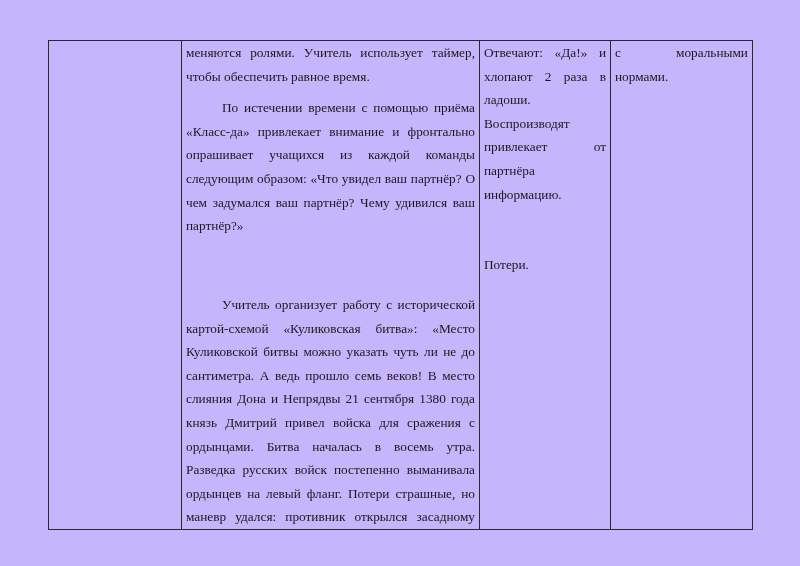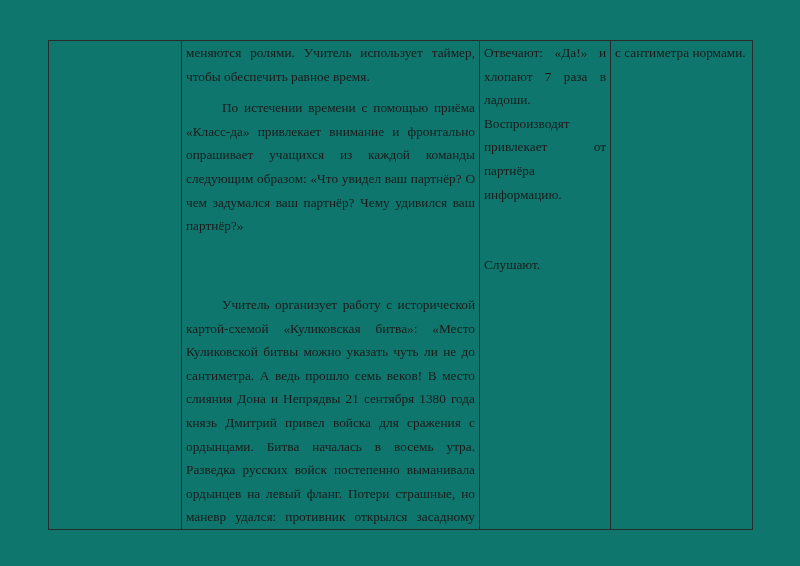--- a/index.html
+++ b/index.html
@@ -1,18 +1,18 @@
 <!DOCTYPE html>
 <html><head>
   <meta charset="utf-8">
   <style>
     html, body { margin: 0; padding: 0; background: #ffffff; }
     body { width: 800px; height: 566px; position: relative; overflow: hidden;
       font-family: "Liberation Serif", "DejaVu Serif", serif; color: #1a1a1a; }
-    .page { position: absolute; left: 0; top: 0; width: 800px; height: 566px; background: #0f766e; text-decoration: underline; }
+    .page { position: absolute; left: 0; top: 0; width: 800px; height: 566px; background: #c4b5fd; text-decoration: underline; }
     table.lesson { position: absolute; left: 48px; top: 40px; border-collapse: collapse;
       table-layout: fixed; width: 703px; height: 437px; }
     table.lesson td { border: 1px solid #2a2a2a; vertical-align: top; padding: 0 4px; }
     td.c0 { width: 124px; }
     td.c1 { width: 289px; }
     td.c2 { width: 122px; }
     td.c3 { width: 133px; }
     p.t { margin: 0; font-size: 13.3px; line-height: 23.6px; text-align: justify; }
     p.t.indent { text-indent: 36px; margin-top: 8px; }
     p.t.last { text-align-last: justify; }
@@ -27,25 +27,25 @@
         <tr>
       <td class="c0"></td>
       <td class="c1">
         <p class="t">меняются ролями. Учитель использует таймер, чтобы обеспечить равное время.</p>
         <p class="t indent">По истечении времени с помощью приёма «Класс-да» привлекает внимание и фронтально опрашивает учащихся из каждой команды следующим образом: «Что увидел ваш партнёр? О чем задумался ваш партнёр? Чему удивился ваш партнёр?»</p>
         <div class="gap"></div>
         <div class="gap"></div>
         <p class="t indent last">Учитель организует работу с исторической картой-схемой «Куликовская битва»: «Место Куликовской битвы можно указать чуть ли не до сантиметра. А ведь прошло семь веков! В место слияния Дона и Непрядвы 21 сентября 1380 года князь Дмитрий привел войска для сражения с ордынцами. Битва началась в восемь утра. Разведка русских войск постепенно выманивала ордынцев на левый фланг. Потери страшные, но маневр удался: противник открылся засадному</p>
       </td>
       <td class="c2">
-        <p class="t">Отвечают: «Да!» и хлопают 7 раза в ладоши.</p>
+        <p class="t">Отвечают: «Да!» и хлопают 2 раза в ладоши.</p>
         <p class="t">Воспроизводят привлекает от партнёра информацию.</p>
         <div class="gap"></div>
         <div class="gap"></div>
-        <p class="t">Слушают.</p>
+        <p class="t">Потери.</p>
       </td>
       <td class="c3">
-        <p class="t">с сантиметра нормами.</p>
+        <p class="t">с моральными нормами.</p>
       </td>
     </tr>
   </tbody>
     </table>
 </div>
 
 </body></html>

